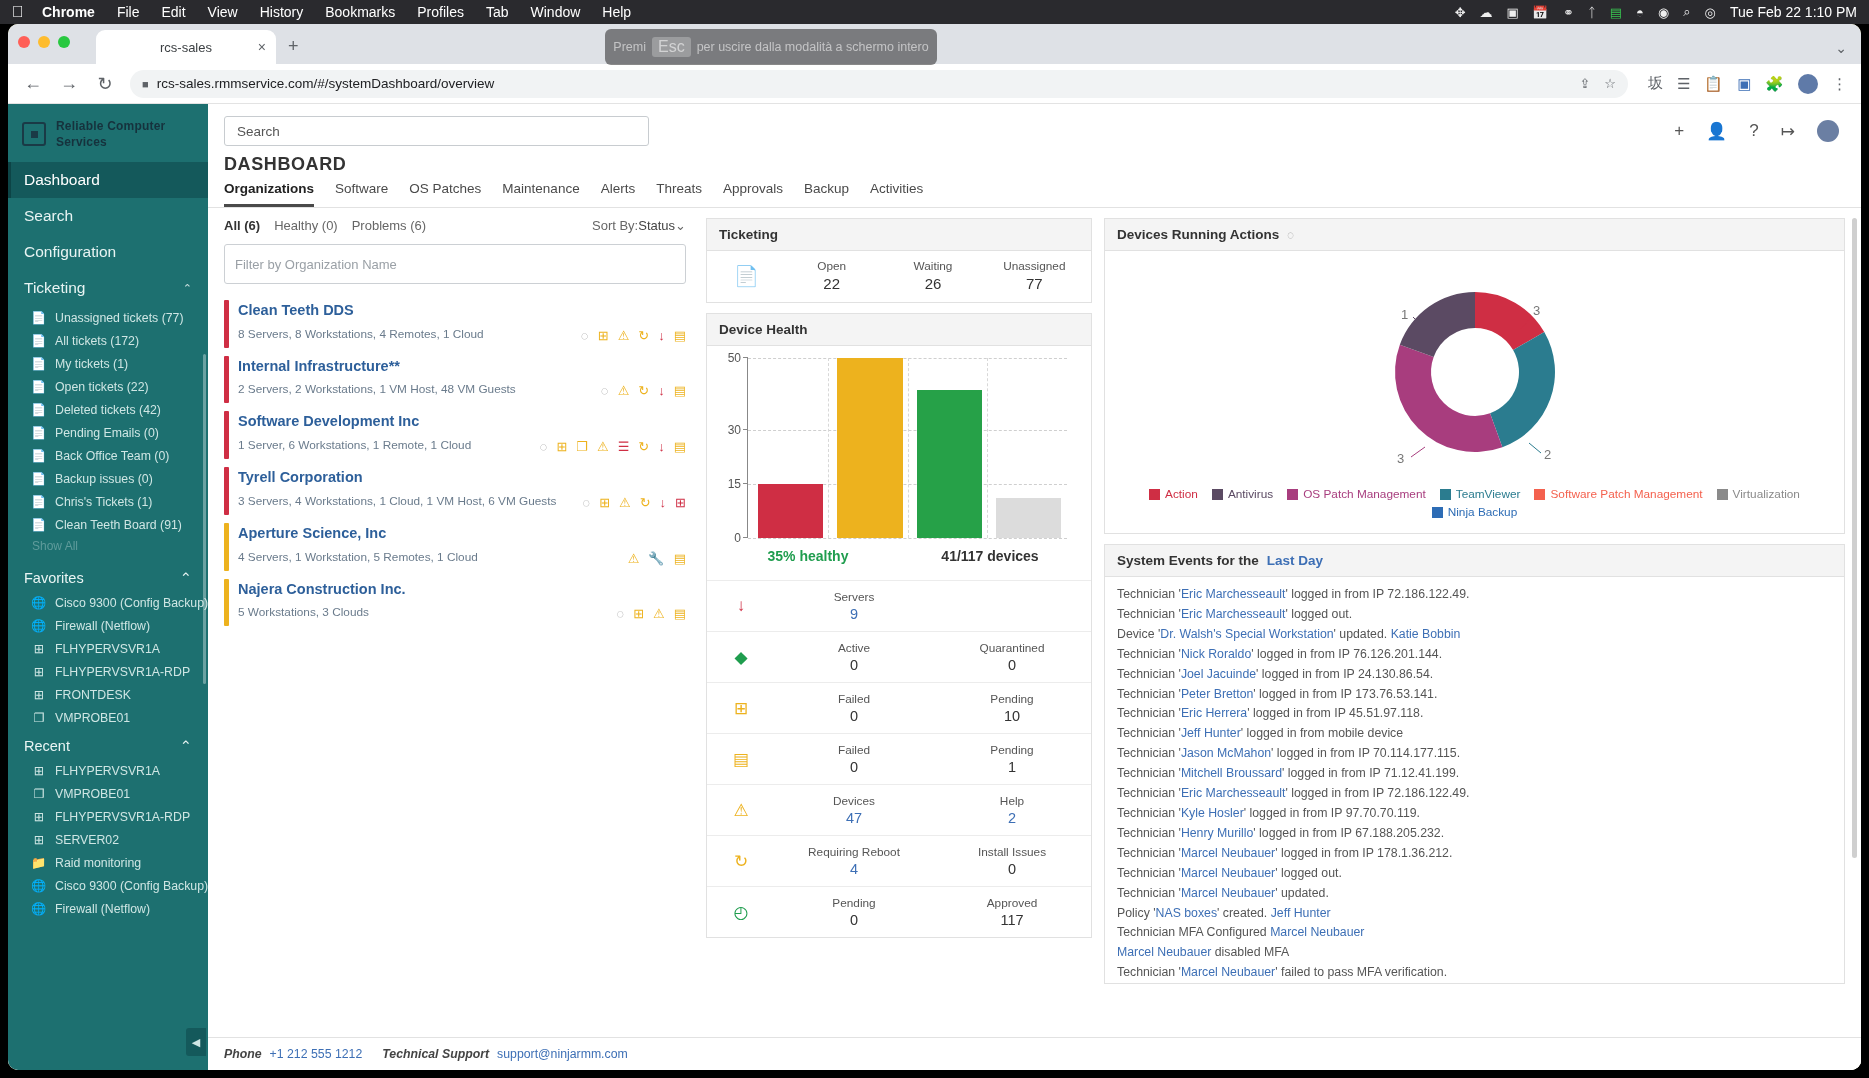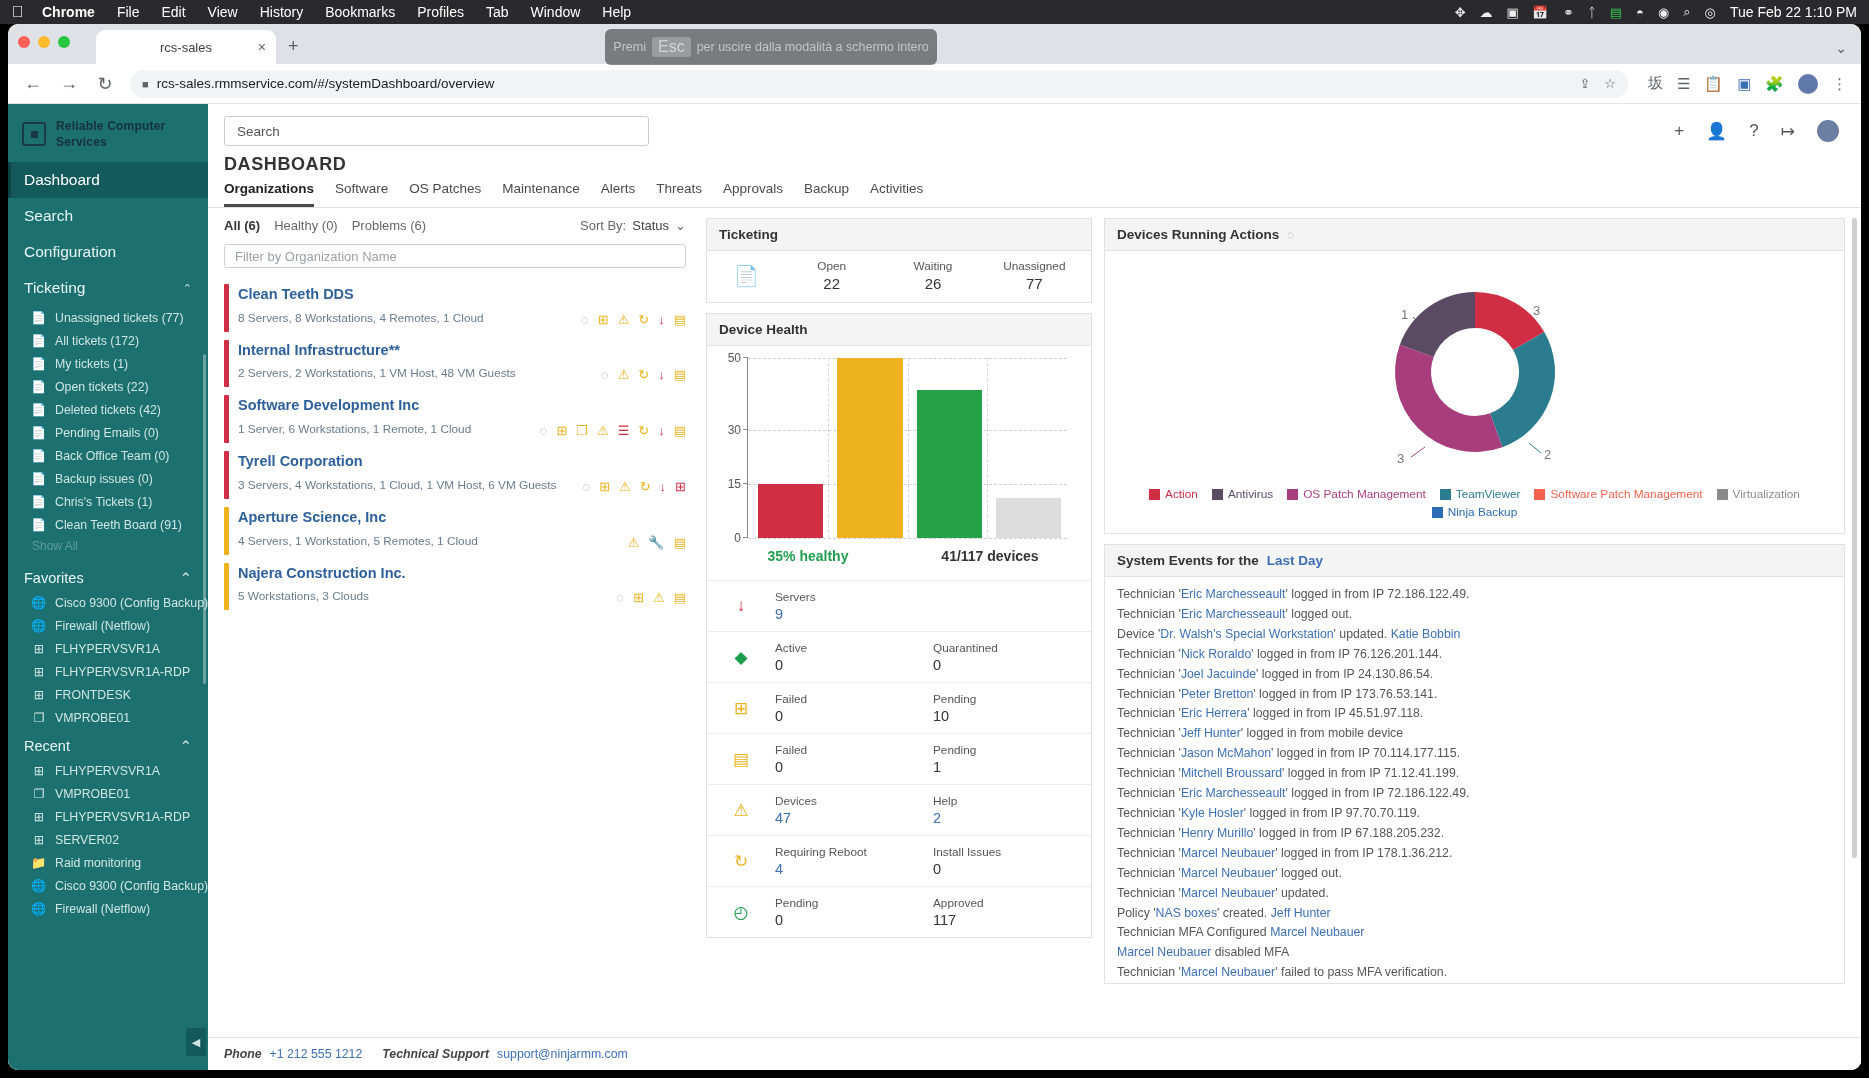--- a/index.html
+++ b/index.html
@@ -123,24 +123,24 @@
   .tabs .t { padding-bottom: 8px; color: #4a4a4a; }
   .tabs .t.active { color: #222; font-weight: bold; border-bottom: 3px solid #4a4a4a; }
 
   .content { flex: 1; display: flex; gap: 0; min-height: 0; padding: 0 0 0 0; overflow: hidden; }
 
   
   .orgcol { width: 492px; flex: none; padding: 10px 14px 0 16px; display: flex; flex-direction: column; min-height: 0; }
   .orgfilterrow { display: flex; align-items: center; font-size: 13px; color: #666; }
   .orgfilterrow .fl { margin-right: 14px; }
   .orgfilterrow .fl.active { font-weight: bold; color: #333; }
-  .orgfilterrow .sortby { margin-left: auto; display: flex; gap: 6px; align-items: center; }
+  .orgfilterrow .sortby { margin-left: auto; display: flex; align-items: center; }
   .orgfilterrow .sortby b { font-weight: normal; color: #444; }
   .orgfilter-input {
-    margin-top: 11px; height: 24px; border: 1px solid #ccd0d4; border-radius: 3px;
+    margin-top: 11px; height: 40px; border: 1px solid #ccd0d4; border-radius: 3px;
     display: flex; align-items: center; padding: 0 10px; font-size: 13px; color: #9aa0a6;
   }
   .orglist { margin-top: 12px; overflow: hidden; }
   .orgrow { display: flex; align-items: stretch; padding: 4px 0 4px 0; }
   .orgbar { width: 5px; flex: none; border-radius: 1px; }
   .orgbody { flex: 1; padding-left: 9px; display: flex; flex-direction: column; justify-content: center; min-width: 0; }
   .orgname { font-size: 14.5px; font-weight: bold; color: #2d5f9a; line-height: 1.5; }
   .orgmeta { font-size: 11.8px; color: #6a7b8c; line-height: 2.2; }
   .orgicons { display: flex; align-items: center; gap: 9px; padding-left: 10px; align-self: flex-end; padding-bottom: 6px; }
   .orgicons span { font-size: 13px; line-height: 1; }
@@ -169,21 +169,21 @@
   .bars { position: absolute; left: 4px; right: 0; bottom: 0; top: 0; display: flex; align-items: flex-end; gap: 14px; padding: 0 6px; }
   .bar { flex: 1; }
   .healthline { text-align: center; padding: 10px 0 12px; }
   .healthline .pct { color: #1f9d4e; font-weight: bold; font-size: 14px; }
   .healthrow2 { display: flex; }
   .healthrow2 > div { flex: 1; text-align: center; }
   .hl-right { color: #333; font-weight: bold; font-size: 14px; }
 
   .statrow { display: flex; align-items: center; border-top: 1px solid #ececec; padding: 9px 0; }
   .statrow .si { width: 68px; text-align: center; font-size: 17px; }
-  .statcell { flex: 1; text-align: left; }
+  .statcell { flex: 1; text-align: center; }
   .statcell .lb { font-size: 11.8px; color: #555; }
   .statcell .vl { font-size: 14.5px; color: #333; margin-top: 2px; }
   .statcell .vl.link { color: #3d6fb5; }
 
   
   .donutwrap { padding: 6px 0 2px; display: flex; justify-content: center; position: relative; height: 232px; }
   .legend { display: flex; flex-wrap: wrap; justify-content: center; gap: 4px 14px; padding: 4px 18px 14px; }
   .lgi { display: flex; align-items: center; gap: 5px; font-size: 11.8px; }
   .lgi i { width: 11px; height: 11px; display: block; flex: none; }
 

